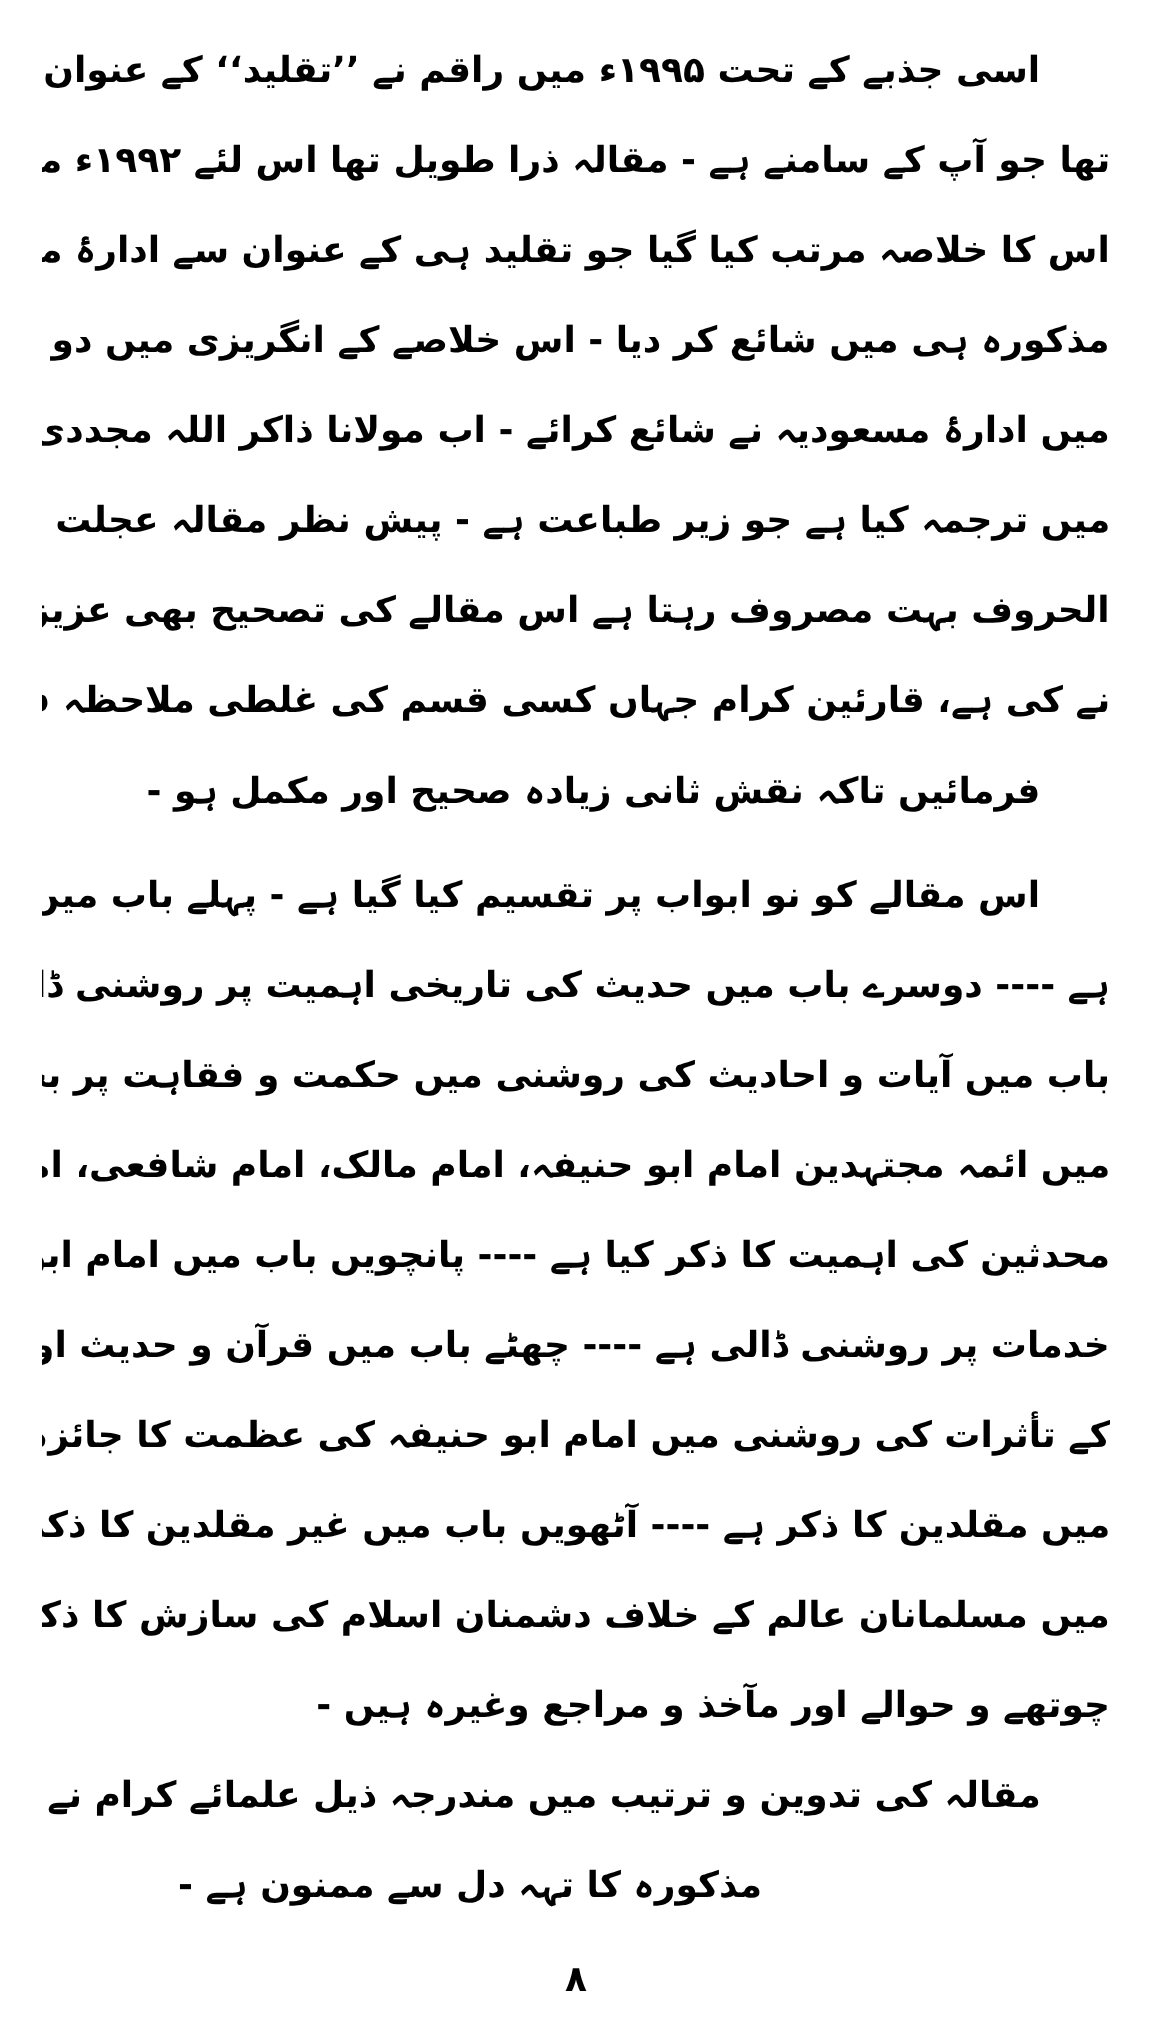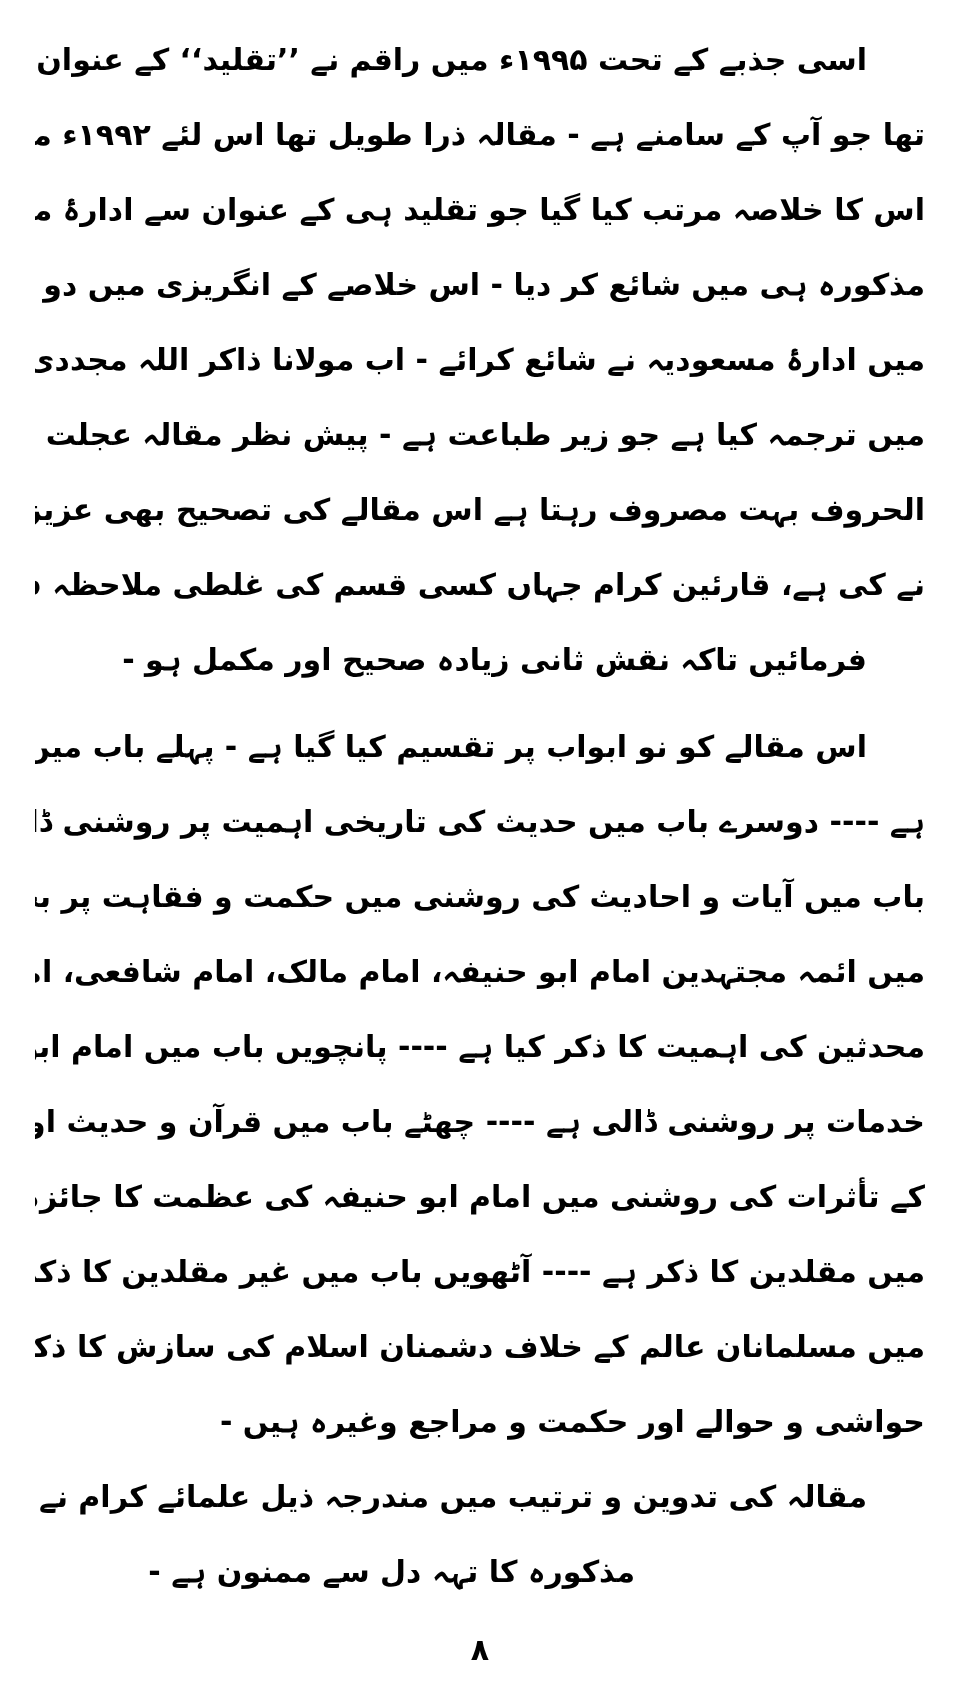--- a/index.html
+++ b/index.html
@@ -74,21 +74,21 @@
 
     <div class="line p-indent gap-top">اس مقالے کو نو ابواب پر تقسیم کیا گیا ہے - پہلے باب میں ’’تقلید‘‘ پر عمومی بحث کی</div>
     <div class="line">ہے ---- دوسرے باب میں حدیث کی تاریخی اہمیت پر روشنی ڈالی ہے ---- تیسرے</div>
     <div class="line">باب میں آیات و احادیث کی روشنی میں حکمت و فقاہت پر بحث کی ہے ---- چوتھے باب</div>
     <div class="line">میں ائمہ مجتہدین امام ابو حنیفہ، امام مالک، امام شافعی، امام احمد بن حنبل رضی اللہ عنہم اور</div>
     <div class="line">محدثین کی اہمیت کا ذکر کیا ہے ---- پانچویں باب میں امام ابو حنیفہ، کی شخصیت اور علمی</div>
     <div class="line">خدمات پر روشنی ڈالی ہے ---- چھٹے باب میں قرآن و حدیث اور متقدمین و متاخرین علماء</div>
     <div class="line">کے تأثرات کی روشنی میں امام ابو حنیفہ کی عظمت کا جائزہ لیا گیا ہے ---- ساتویں باب</div>
     <div class="line">میں مقلدین کا ذکر ہے ---- آٹھویں باب میں غیر مقلدین کا ذکر ہے ---- نویں باب</div>
     <div class="line">میں مسلمانان عالم کے خلاف دشمنان اسلام کی سازش کا ذکر ہے ---- اس کے بعد</div>
-    <div class="line short">حواشی و حوالے اور حکمت و مراجع وغیرہ ہیں -</div>
+    <div class="line short">چوتھے و حوالے اور مآخذ و مراجع وغیرہ ہیں -</div>
 
     <div class="line short p-indent">مقالہ کی تدوین و ترتیب میں مندرجہ ذیل علمائے کرام نے مدد فرمائی راقم ان سب</div>
     <div class="line short deep-indent">مذکورہ کا تہہ دل سے ممنون ہے -</div>
 
   </div>
 
   <div class="page-number">۸</div>
 </div>
 
 </body></html>

